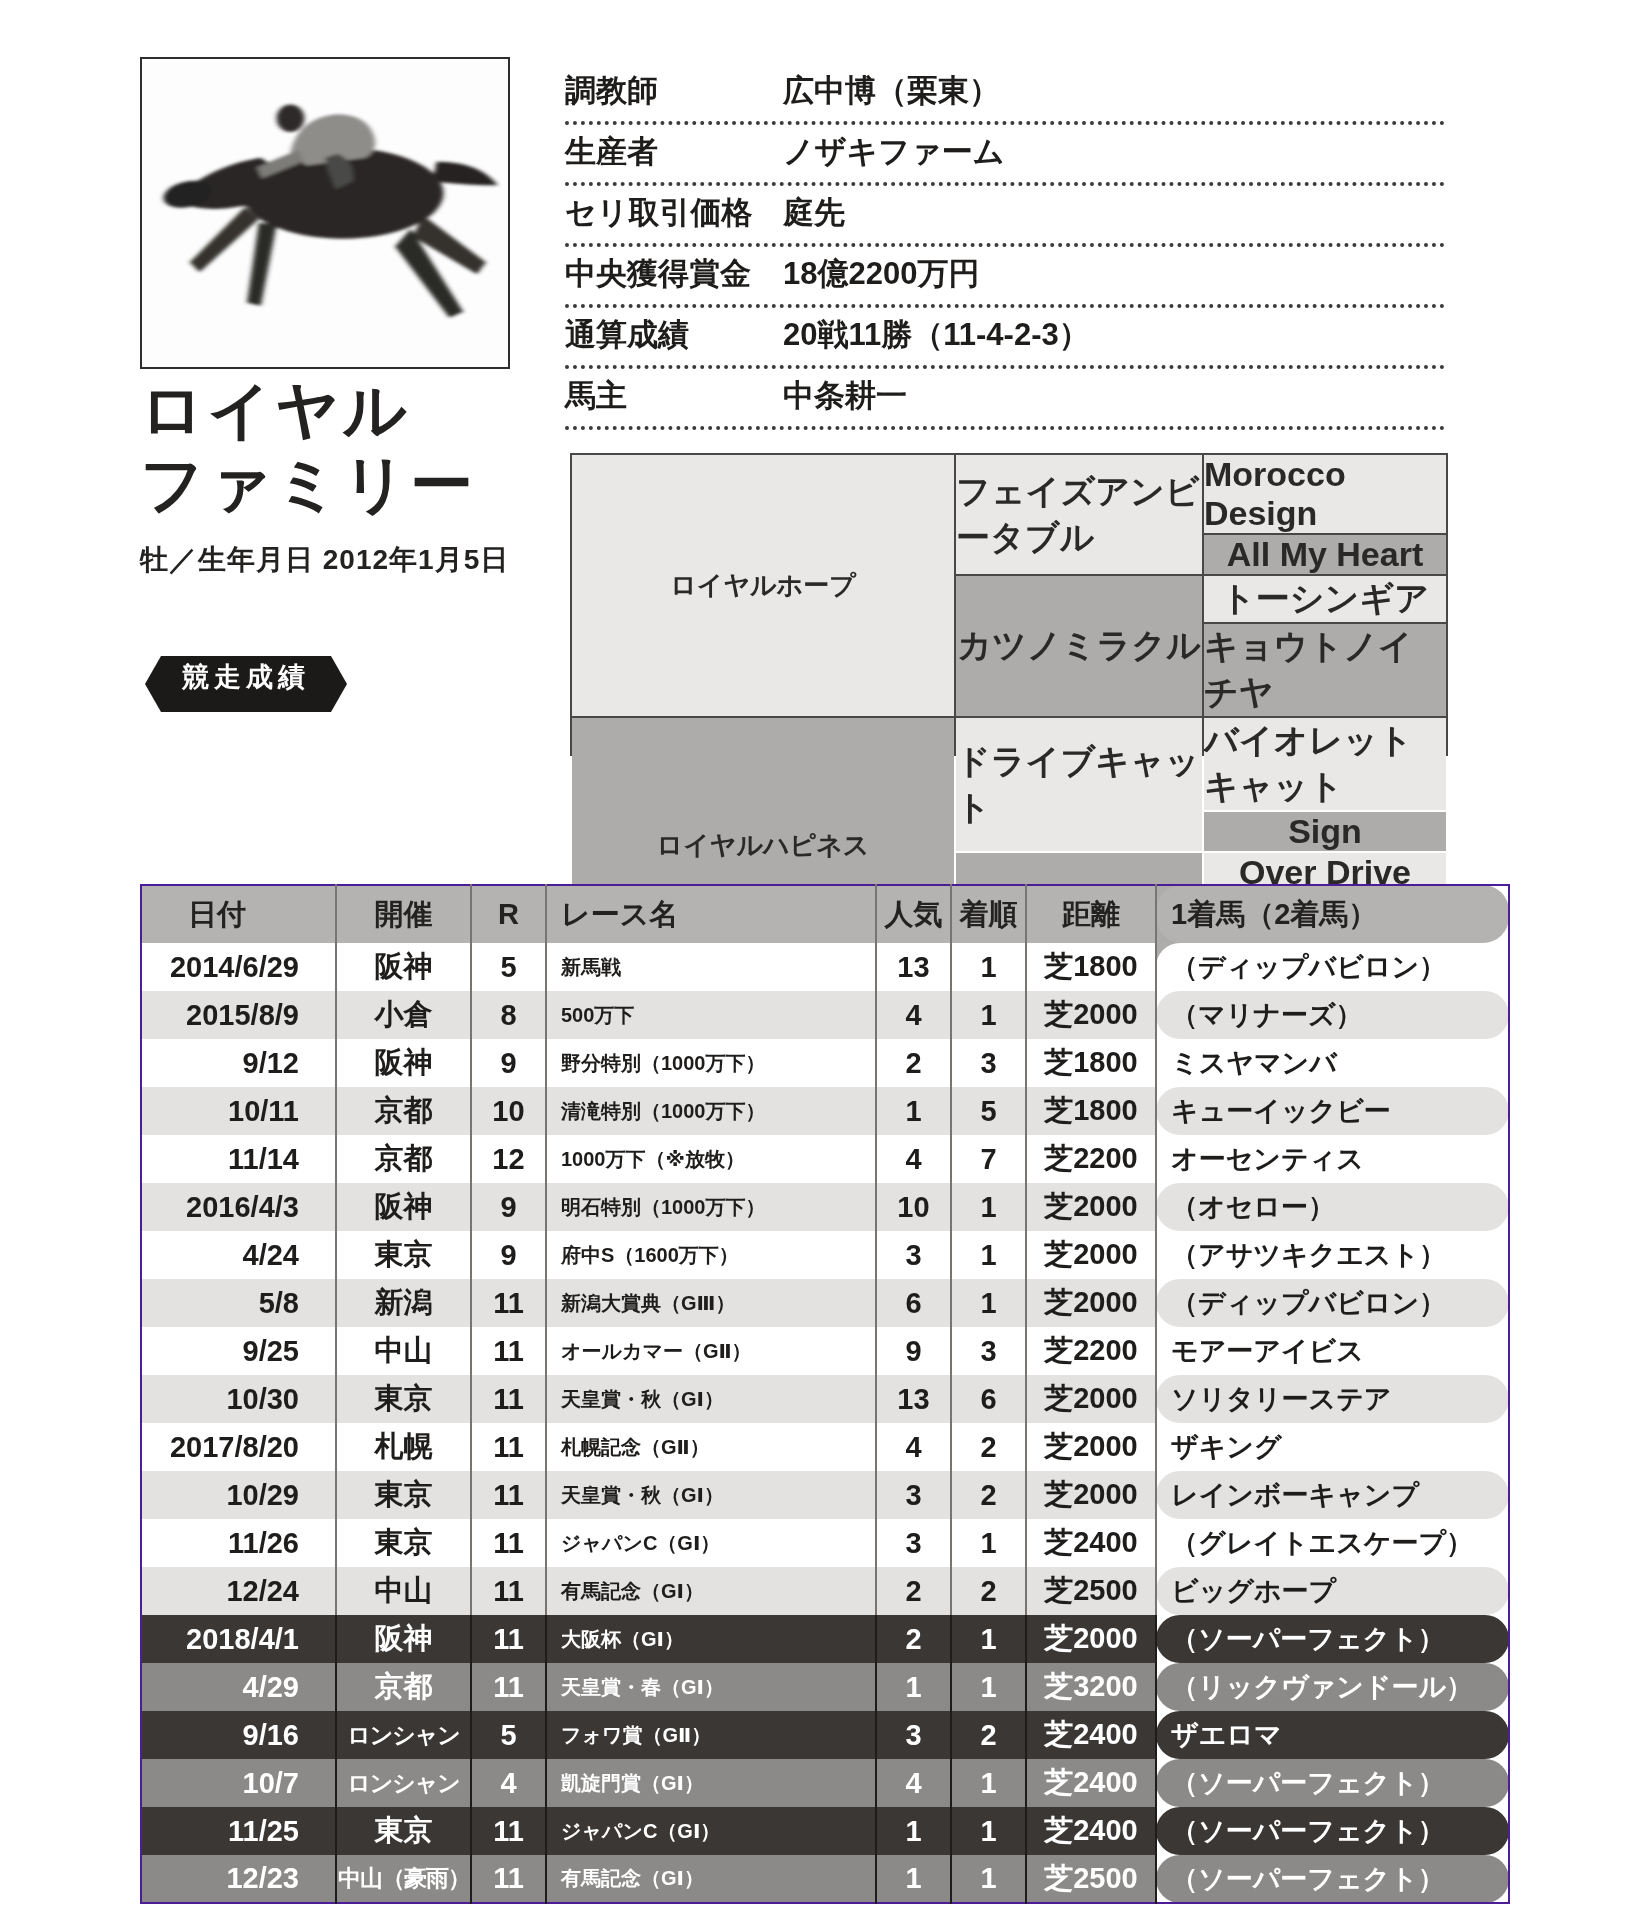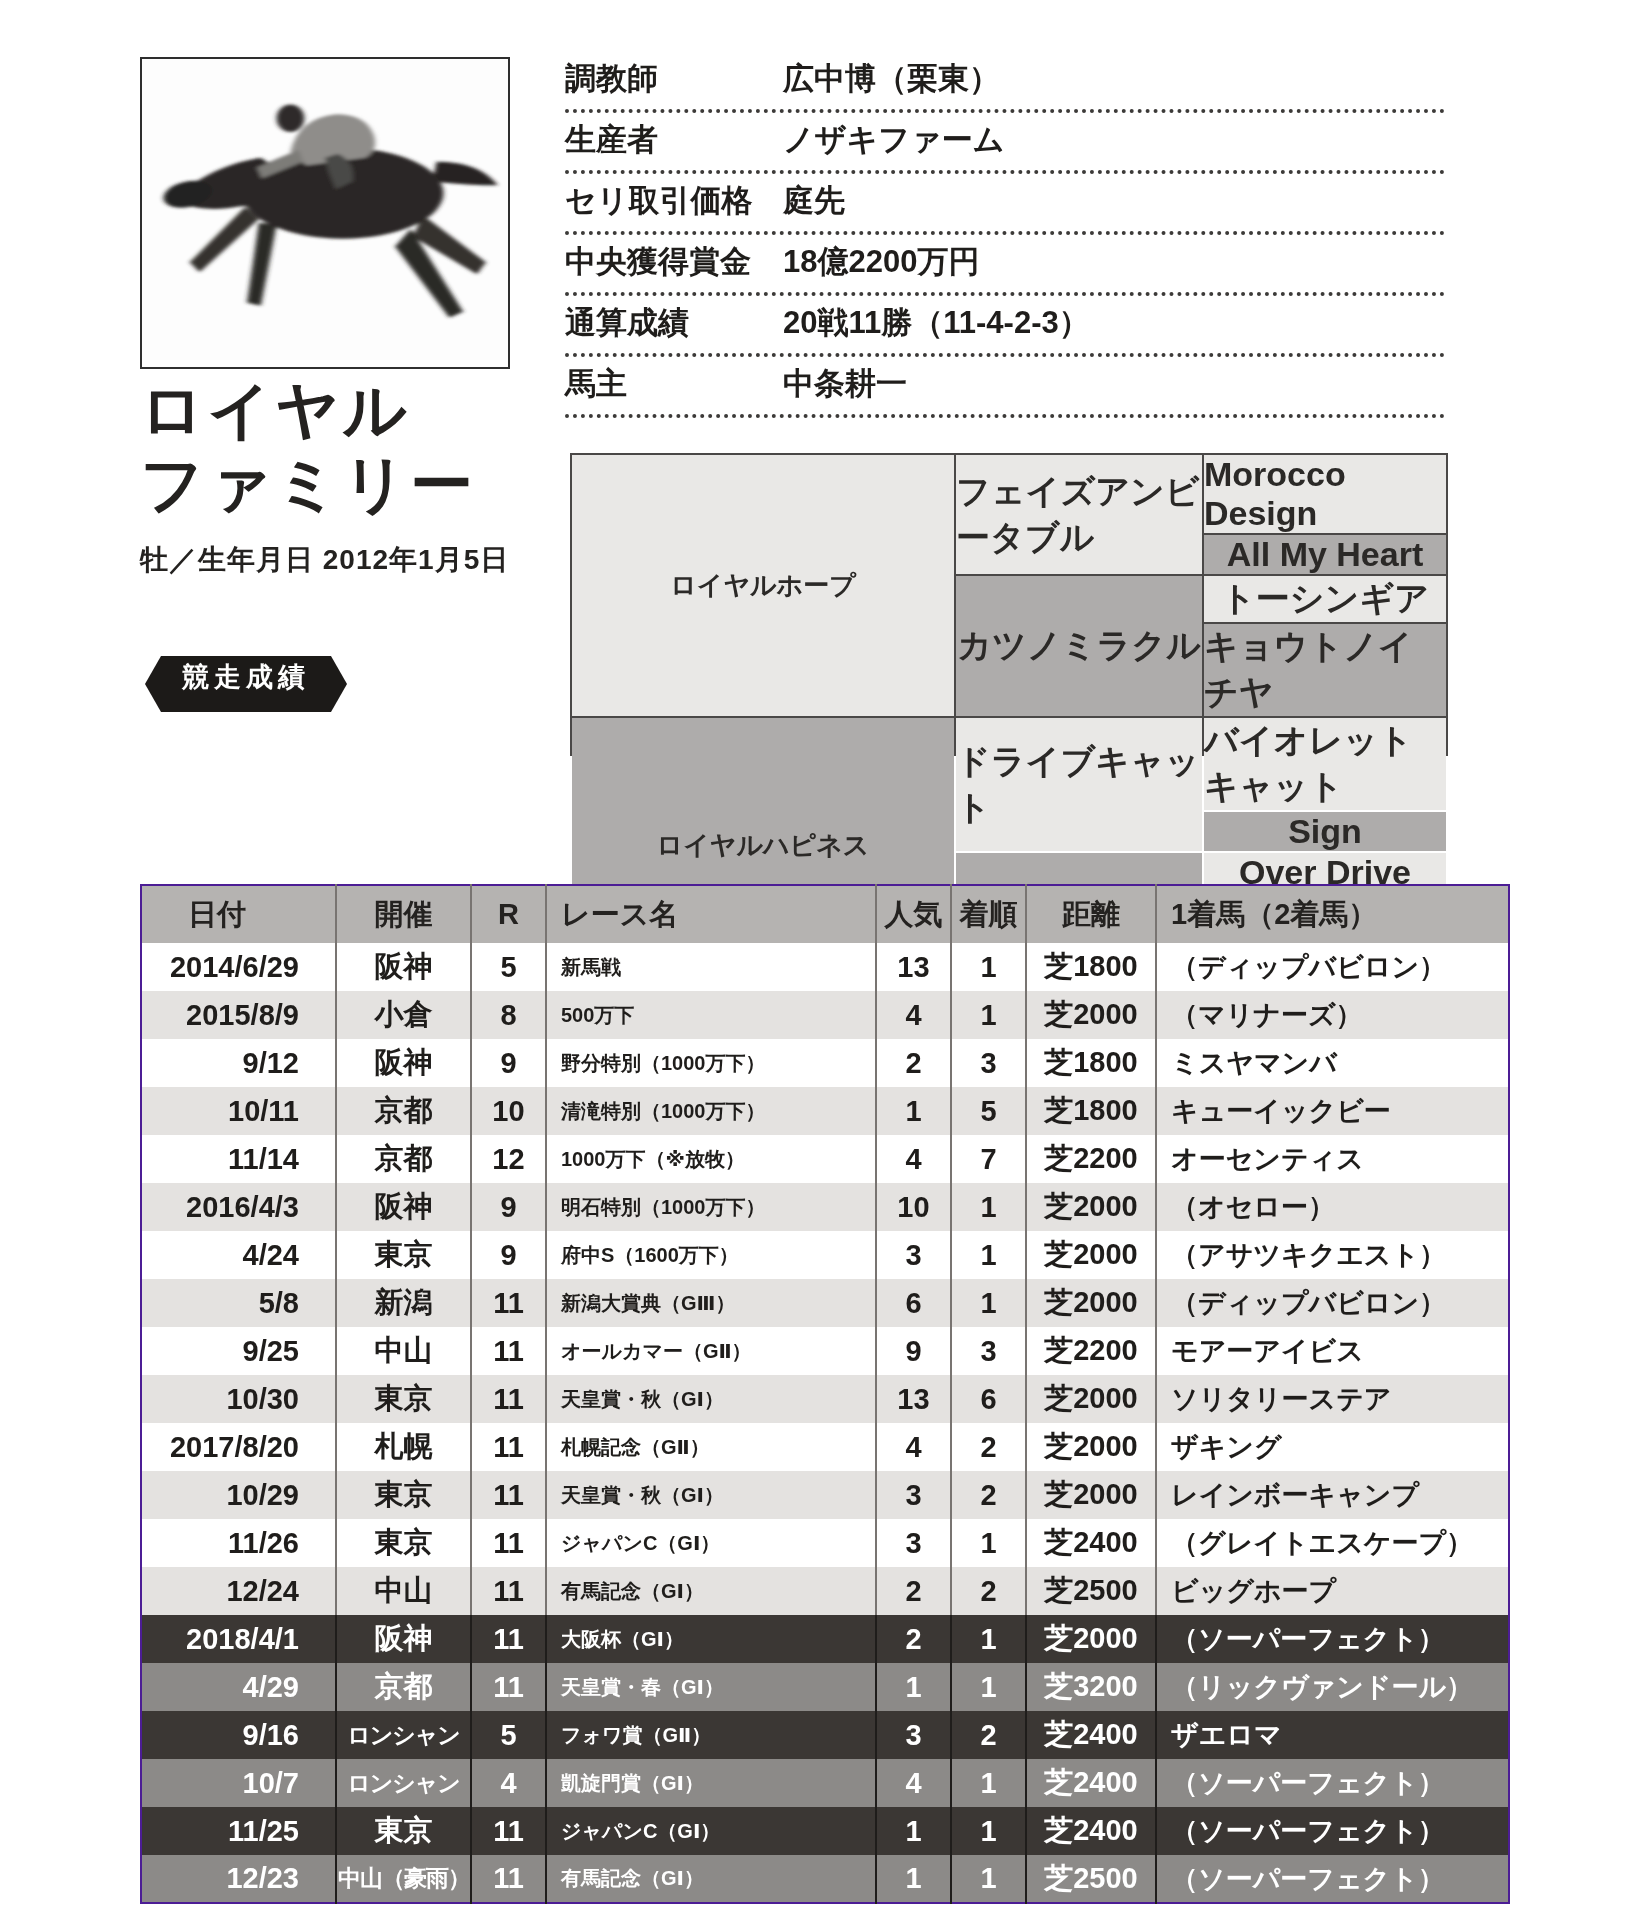--- a/index.html
+++ b/index.html
@@ -9,42 +9,42 @@
   
   .photo-frame{position:absolute;left:140px;top:57px;width:370px;height:312px;border:2px solid #2e2e2e;background:#fdfdfd;box-sizing:border-box;}
   .photo-frame svg{width:100%;height:100%;display:block;}
 
   
   .name-block{position:absolute;left:140px;top:374px;}
   .name-line{font-size:63px;font-weight:bold;letter-spacing:3px;line-height:1.17;color:#242220;}
   .sex-line{margin-top:20px;font-size:28px;font-weight:bold;letter-spacing:1px;color:#242220;}
 
   
-  .info-list{position:absolute;left:565px;top:52px;width:880px;}
+  .info-list{position:absolute;left:565px;top:64px;width:880px;}
   .info-row{display:flex;align-items:flex-end;padding:6px 0 9px 0;border-bottom:4px dotted #3c3a38;}
   .info-label{width:218px;font-size:31px;font-weight:bold;flex:none;}
   .info-value{font-size:31px;font-weight:bold;}
 
   
   .pedigree{position:absolute;left:570px;top:453px;width:878px;height:303px;background:#4a4847;border:2px solid #4a4847;display:grid;grid-template-columns:382px 246px 1fr;grid-auto-rows:1fr;gap:2px;box-sizing:border-box;}
   .ped-cell{display:flex;align-items:center;justify-content:center;font-weight:bold;font-size:34px;color:#2b2927;}
   .ped-cell.big{font-size:26px;}
   .tone-light{background:#e9e8e6;}
   .tone-dark{background:#aeacab;}
   .r1-4{grid-row:1/5;}.r5-8{grid-row:5/9;}
   .r1-2{grid-row:1/3;}.r3-4{grid-row:3/5;}.r5-6{grid-row:5/7;}.r7-8{grid-row:7/9;}
 
   
   .banner{position:absolute;left:145px;top:656px;width:202px;height:56px;background:#1c1a18;color:#ffffff;font-size:27px;font-weight:bold;letter-spacing:5px;text-align:center;line-height:42px;clip-path:polygon(0 50%,16px 0,calc(100% - 16px) 0,100% 50%,calc(100% - 16px) 100%,16px 100%);}
 
   
   .results{position:absolute;left:140px;top:884px;width:1368px;border-collapse:collapse;table-layout:fixed;border:2px solid #4c1d95;}
   .results th{height:58px;background:#b5b3b1;font-size:29px;font-weight:bold;color:#242220;border-right:2px solid #787471;box-sizing:border-box;}
   .results td{height:48px;font-size:29px;font-weight:bold;vertical-align:middle;border-right:2px solid #787471;box-sizing:border-box;white-space:nowrap;overflow:hidden;}
-  .results th:last-child,.results td:last-child{border-right:none;}
+  .results th:last-child,.results td:last-child{border-right:none;border-radius:26px;}
   th.c0{text-align:left;padding-left:46px;}
   th.c3,th.c7{text-align:left;padding-left:14px;}
   td.c0{text-align:right;padding-right:36px;}
   td.c1{text-align:center;}
   td.c2{text-align:center;}
   td.c3{text-align:left;padding-left:14px;font-size:20px;}
   td.c4,td.c5{text-align:center;}
   td.c6{text-align:center;}
   td.c7{text-align:left;padding-left:14px;font-size:27px;}
   td.narrow{font-size:23px;letter-spacing:-1px;}

